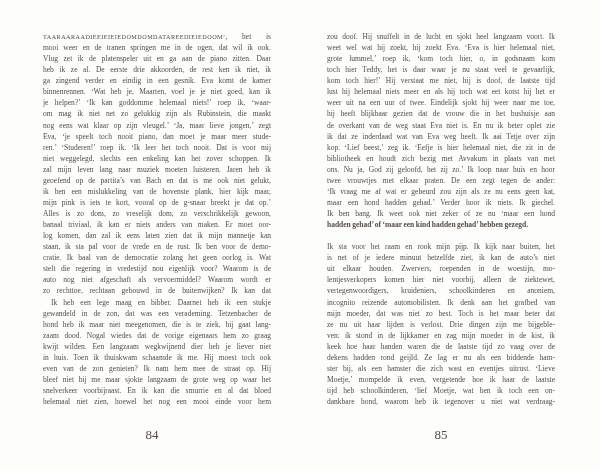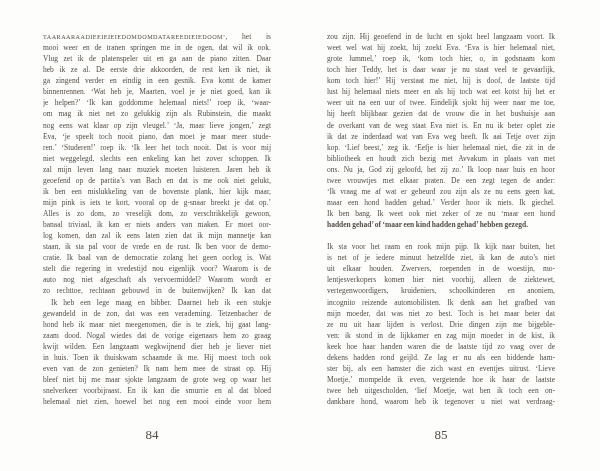--- a/index.html
+++ b/index.html
@@ -81,21 +81,21 @@
       <div class="line">hond heb ik maar niet meegenomen, die is te ziek, hij gaat lang-</div>
       <div class="line">zaam dood. Nogal wiedes dat de vorige eigenaars hem zo graag</div>
       <div class="line">kwijt wilden. Een langzaam wegkwijnend dier heb je liever niet</div>
       <div class="line">in huis. Toen ik thuiskwam schaamde ik me. Hij moest toch ook</div>
       <div class="line">even van de zon genieten? Ik nam hem mee de straat op. Hij</div>
       <div class="line">bleef niet bij me maar sjokte langzaam de grote weg op waar het</div>
       <div class="line">snelverkeer voorbijraast. En ik kan die smurrie en al dat bloed</div>
       <div class="line">helemaal niet zien, hoewel het nog een mooi einde voor hem</div>
     </div>
   <div class="page page-right">
-      <div class="line">zou zijn. Hij geoefend in de lucht en sjokt heel langzaam voort. Ik</div>
+      <div class="line">zou doof. Hij snuffelt in de lucht en sjokt heel langzaam voort. Ik</div>
       <div class="line">weet wel wat hij zoekt, hij zoekt Eva. ‘Eva is hier helemaal niet,</div>
       <div class="line">grote lummel,’ roep ik, ‘kom toch hier, o, in godsnaam kom</div>
       <div class="line">toch hier Teddy, het is daar waar je nu staat veel te gevaarlijk,</div>
       <div class="line">kom toch hier!’ Hij verstaat me niet, hij is doof, de laatste tijd</div>
       <div class="line">lust hij helemaal niets meer en als hij toch wat eet kotst hij het er</div>
       <div class="line">weer uit na een uur of twee. Eindelijk sjokt hij weer naar me toe,</div>
       <div class="line">hij heeft blijkbaar gezien dat de vrouw die in het bushuisje aan</div>
       <div class="line">de overkant van de weg staat Eva niet is. En nu ik beter oplet zie</div>
       <div class="line">ik dat ze inderdaad wat van Eva weg heeft. Ik aai Tetje over zijn</div>
       <div class="line">kop. ‘Lief beest,’ zeg ik. ‘Eefje is hier helemaal niet, die zit in de</div>
@@ -113,18 +113,18 @@
       <div class="line">lentjesverkopers komen hier niet voorbij, alleen de ziektewet,</div>
       <div class="line">vertegenwoordigers, kruideniers, schoolkinderen en anoniem,</div>
       <div class="line">incognito reizende automobilisten. Ik denk aan het grafbed van</div>
       <div class="line">mijn moeder, dat was niet zo best. Toch is het maar beter dat</div>
       <div class="line">ze nu uit haar lijden is verlost. Drie dingen zijn me bijgeble-</div>
       <div class="line">ven: ik stond in de lijkkamer en zag mijn moeder in de kist, ik</div>
       <div class="line">keek hoe haar handen waren die de laatste tijd zo vaag over de</div>
       <div class="line">dekens hadden rond geijld. Ze lag er nu als een biddende ham-</div>
       <div class="line">ster bij, als een hamster die zich wast en eventjes uitrust. ‘Lieve</div>
       <div class="line">Moetje,’ mompelde ik even, vergetende hoe ik haar de laatste</div>
-      <div class="line">twee heb uitgescholden, ‘lief Moetje, wat ben ik toch een on-</div>
+      <div class="line">tijd heb schoolkinderen, ‘lief Moetje, wat ben ik toch een on-</div>
       <div class="line">dankbare hond, waarom heb ik tegenover u niet wat verdraag-</div>
     </div>
   <div class="pagenum pagenum-left">84</div>
   <div class="pagenum pagenum-right">85</div>
 </div>
 
 </body></html>

